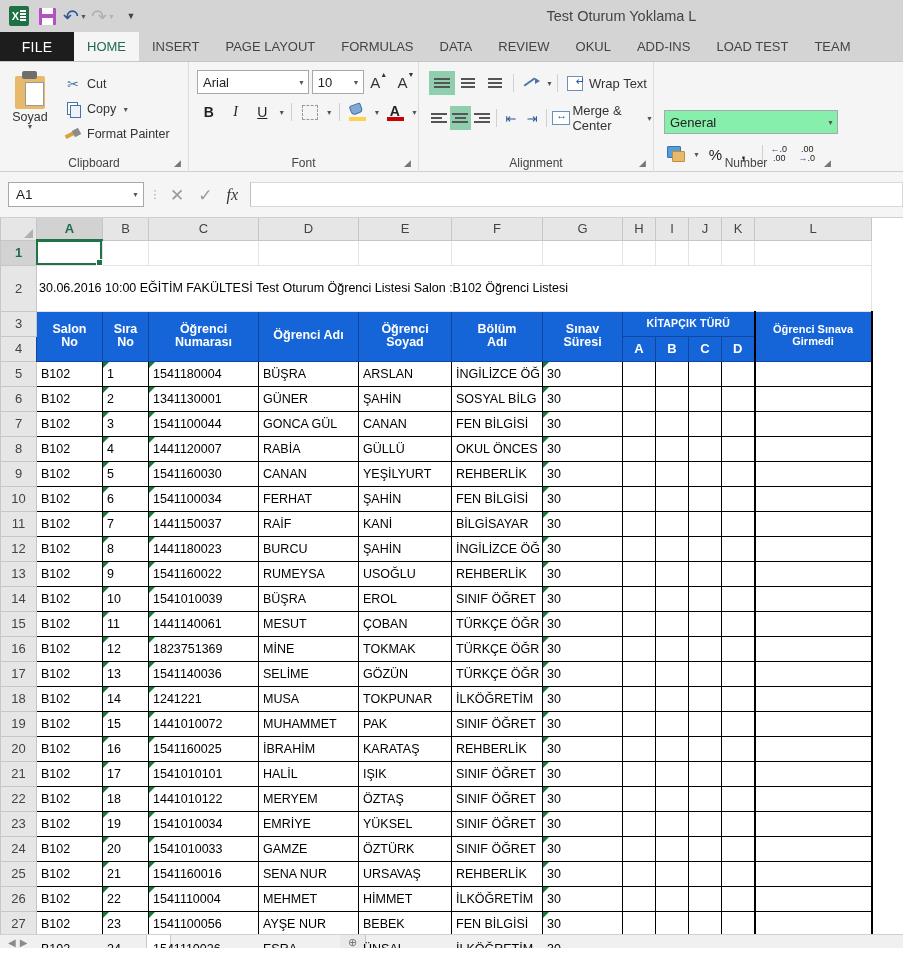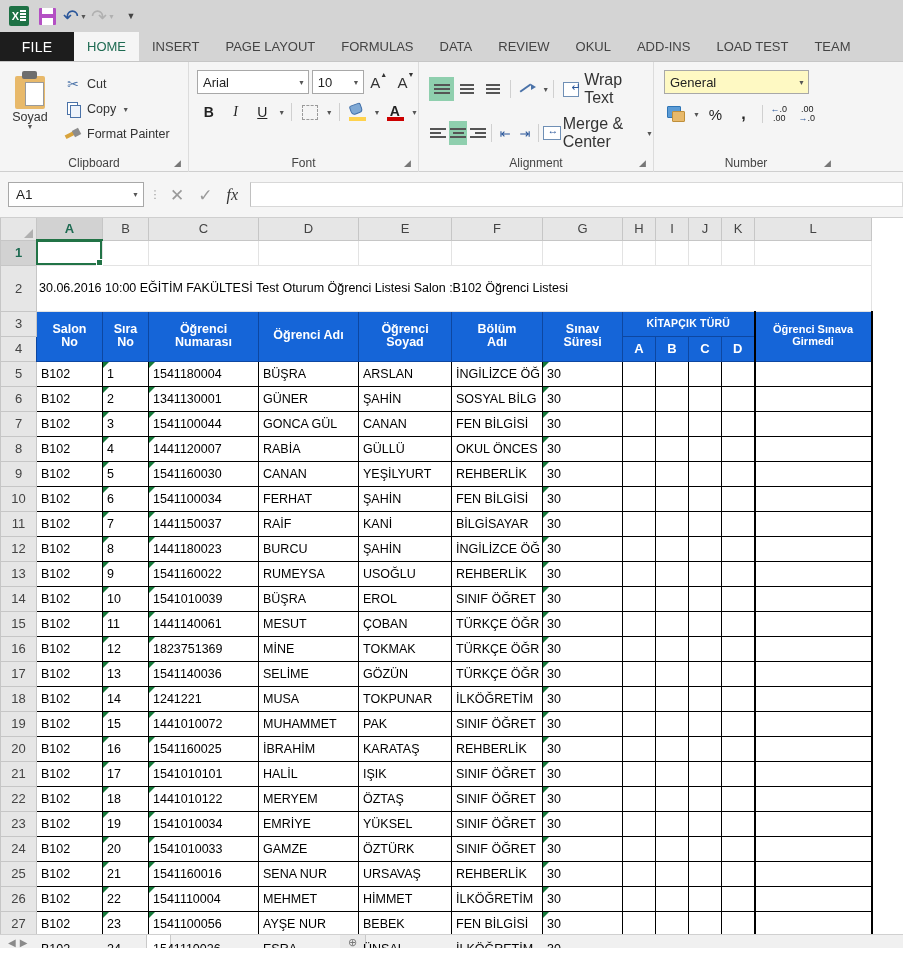--- a/index.html
+++ b/index.html
@@ -137,28 +137,28 @@
   .al-lines i { display:block; height:2px; background:#555; }
   .orient-ico { position:relative; width:17px; height:15px; }
   .orient-ico span { position:absolute; left:0; top:5px; width:13px; height:2px; background:#4a72a8;
      transform:rotate(-35deg); }
   .orient-ico em { position:absolute; right:0; top:2px; width:0; height:0;
      border-left:5px solid #4a72a8; border-top:3px solid transparent; border-bottom:3px solid transparent; }
   .wrap-ico { width:16px; height:15px; border:1px solid #6f8fb5; position:relative; background:#fff; }
   .wrap-ico:after { content:"\21B5"; position:absolute; right:-3px; top:-2px; font-size:11px; color:#2b579a; }
   .merge-ico { width:18px; height:14px; border:1px solid #6f8fb5; position:relative; background:#fff; }
   .merge-ico:after { content:"\2194"; position:absolute; left:3px; top:-3px; font-size:11px; color:#2b579a; }
-  .al-text { font-size:16px; color:#333; }
+  .al-text { font-size:13px; color:#333; }
   .arow { display:flex; align-items:center; padding-top:4px; gap:1px; }
 
   
   .g-num { width:185px; padding-left:10px; }
-  .numbox { width:145px; height:24px; background:#fef9c3; border:1px solid #a8a8a8;
+  .numbox { width:174px; height:24px; background:#86efac; border:1px solid #a8a8a8;
             display:flex; align-items:center; justify-content:space-between;
-            padding:0 3px 0 5px; font-size:13px; color:#222; }
+            padding:0 3px 0 5px; font-size:13px; color:#222;margin-top:40px; }
   .acct-ico { width:19px; height:17px; position:relative; }
   .acct-ico .c1 { position:absolute; left:0; top:0; width:14px; height:12px; background:#5b9bd5;
      border:1px solid #2e75b6; border-radius:1px; }
   .acct-ico .c2 { position:absolute; left:5px; top:5px; width:13px; height:11px; background:#e8b96a;
      border:1px solid #bf8f3a; border-radius:1px; }
   .pct { font-size:15px; color:#222; }
   .comma { font-size:16px; color:#222; font-weight:bold; }
   .dec-ico { font-size:9px; color:#222; line-height:9px; text-align:left; width:22px; }
   .dec-ico .blue { color:#2b579a; }
 
@@ -278,20 +278,21 @@
           <span class="caret-sm">▼</span>
       </div>
       <div class="qat-btn">
         <span class="redo-glyph">↷</span>
           <span class="caret-dim">▼</span>
       </div>
       <div class="qat-btn">
         <span class="qat-more">▼</span>
       </div>
     </div>
+    <div class="win-title">Test Oturum Yoklama L</div>
   </div>
 
   <div class="tabstrip">
     <div class="tab-file">FILE</div>
     <div class="tab active">HOME</div>
     <div class="tab">INSERT</div>
     <div class="tab">PAGE LAYOUT</div>
     <div class="tab">FORMULAS</div>
     <div class="tab">DATA</div>
     <div class="tab">REVIEW</div>

